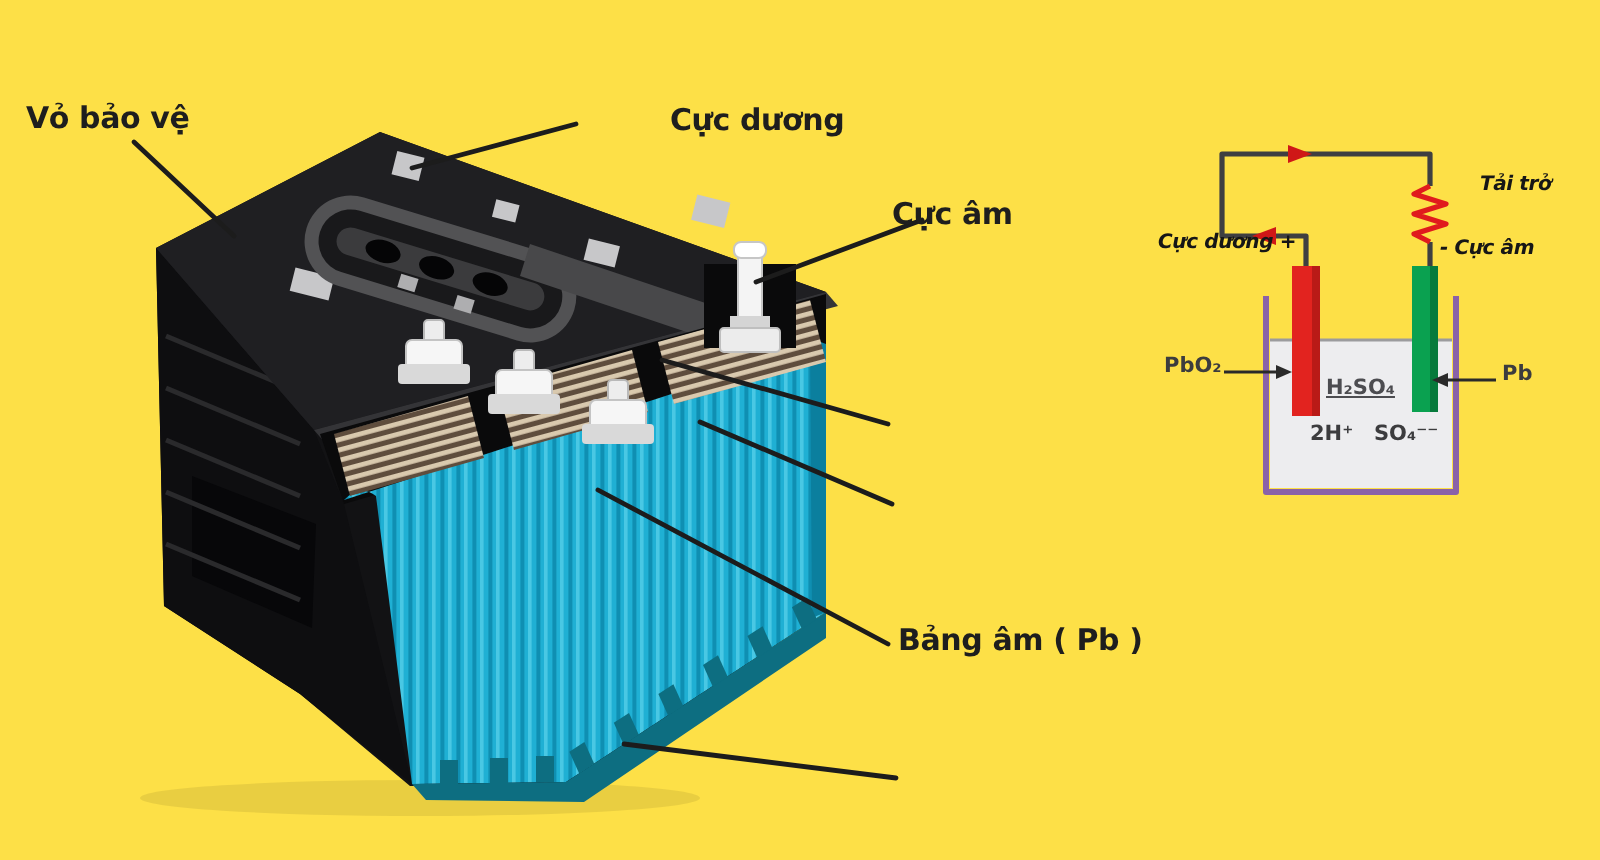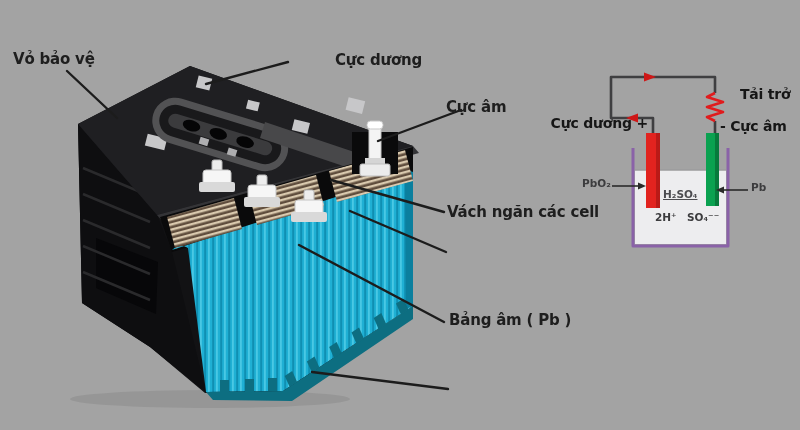--- a/index.html
+++ b/index.html
@@ -1,28 +1,28 @@
 <!DOCTYPE html>
 <html><head>
 <meta charset="utf-8">
 <style>
   html,body{margin:0;padding:0;background:#fff;}
   #stage{
     position:relative;width:800px;height:430px;overflow:hidden;
-    background:#a3a3a3;
+    background:#fde047;
     font-family:"DejaVu Sans","Liberation Sans",sans-serif;
   }
   #artwork{position:absolute;left:0;top:0;width:800px;height:430px;}
   .lbl{
     position:absolute;white-space:nowrap;color:#1e1e1e;font-weight:700;
     font-size:15px;line-height:1.1;letter-spacing:-0.2px;
   }
   .lbl-sm{
     position:absolute;white-space:nowrap;color:#161616;font-weight:700;
-    font-size:14px;line-height:1.1;letter-spacing:-0.2px;
+    font-size:10px;line-height:1.1;letter-spacing:-0.2px;font-style:italic;
   }
   .lbl-chem{
     position:absolute;white-space:nowrap;color:#3c3c3e;font-weight:700;
     font-size:10.5px;line-height:1.1;
   }
   
   #lbl-case{left:13px;top:51px;}
   #lbl-pos-term{left:291px;top:52px;margin-left:44px;}
   #lbl-neg-term{left:446px;top:99px;}
   #lbl-divider{left:447px;top:204px;}
@@ -193,21 +193,20 @@
       <g stroke="#2a2a2a" stroke-width="1.6">
         <line x1="748" y1="190" x2="724" y2="190"></line>
         <path d="M724,186.5 L716,190 L724,193.5 Z" fill="#2a2a2a" stroke="none"></path>
       </g>
     </g>
   </svg>
 
   <div class="lbl" id="lbl-case">Vỏ bảo vệ</div>
   <div class="lbl" id="lbl-pos-term">Cực dương</div>
   <div class="lbl" id="lbl-neg-term">Cực âm</div>
-  <div class="lbl" id="lbl-divider">Vách ngăn các cell</div>
   <div class="lbl" id="lbl-neg-plate">Bảng âm ( Pb )</div>
 
   <div class="lbl-sm" id="lbl-load">Tải trở</div>
   <div class="lbl-sm" id="lbl-circ-pos">Cực dương +</div>
   <div class="lbl-sm" id="lbl-circ-neg">- Cực âm</div>
   <div class="lbl-chem" id="lbl-pbo2">PbO₂</div>
   <div class="lbl-chem" id="lbl-pb">Pb</div>
   <div class="lbl-chem" id="lbl-h2so4">H₂SO₄</div>
   <div class="lbl-chem" id="lbl-ionh">2H⁺</div>
   <div class="lbl-chem" id="lbl-ionso4">SO₄⁻⁻</div>

